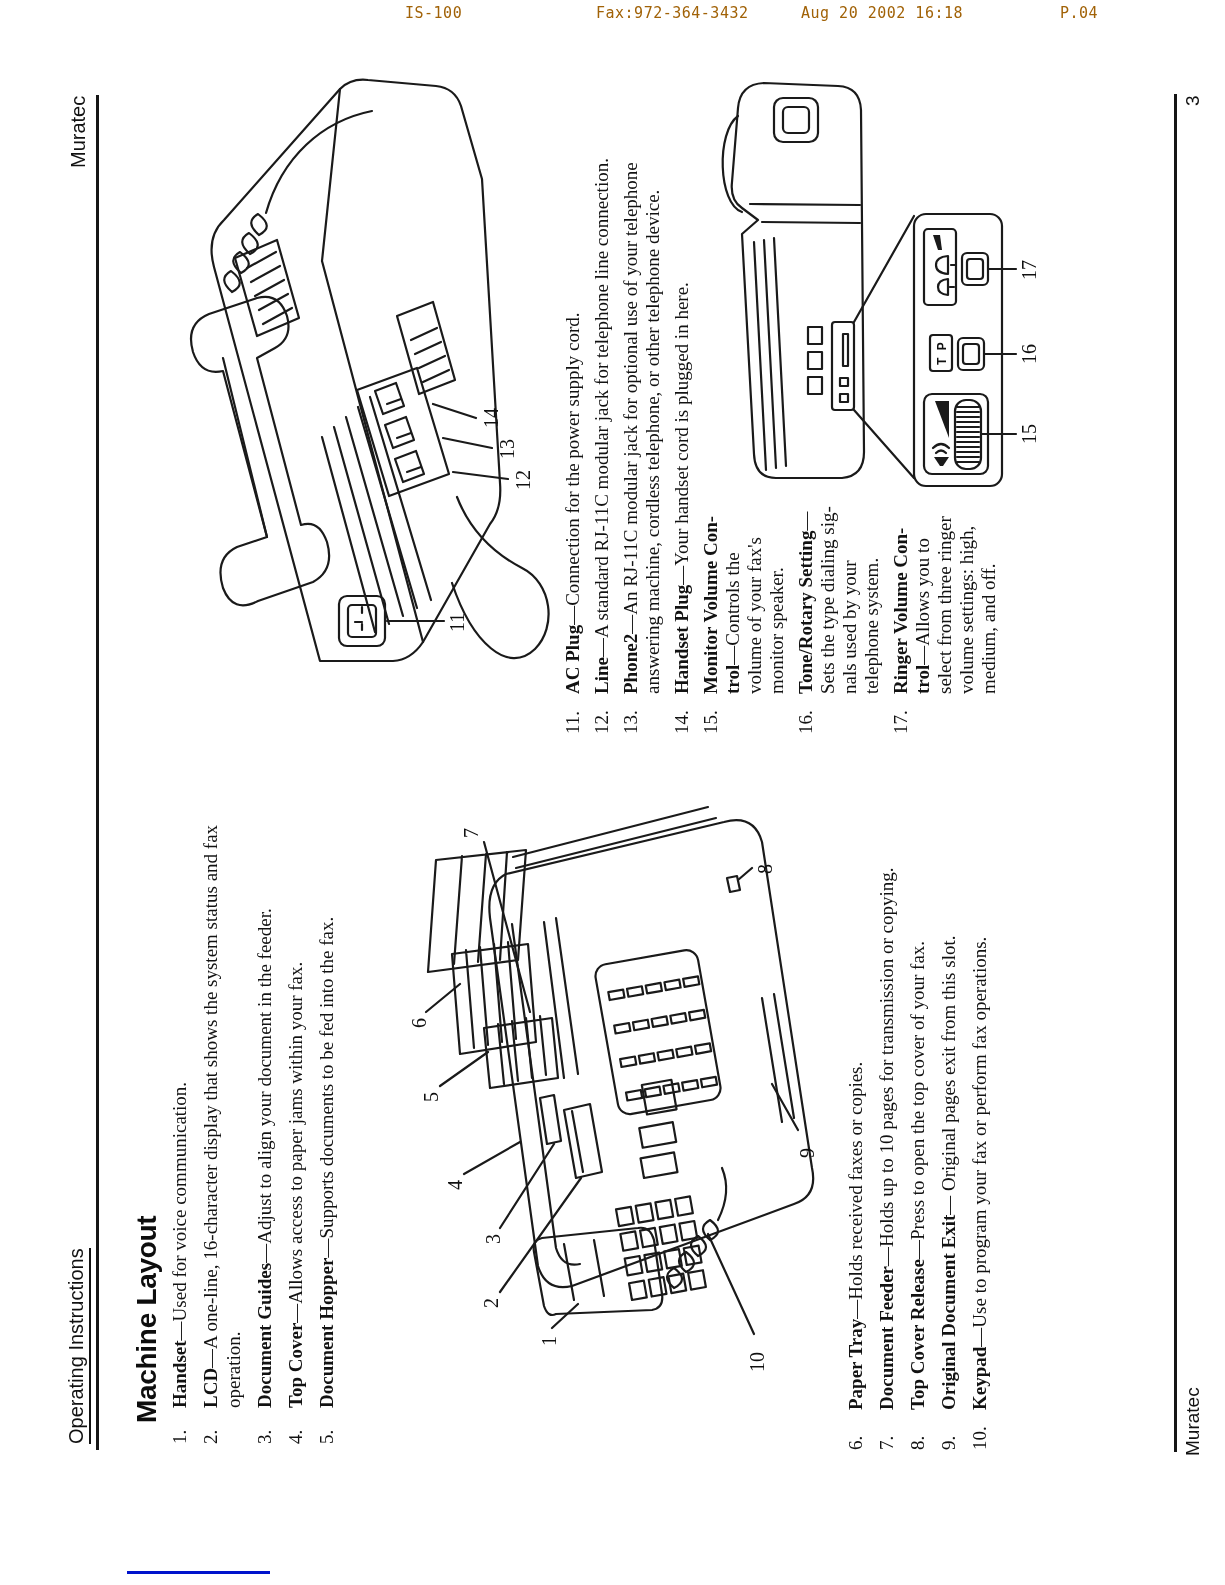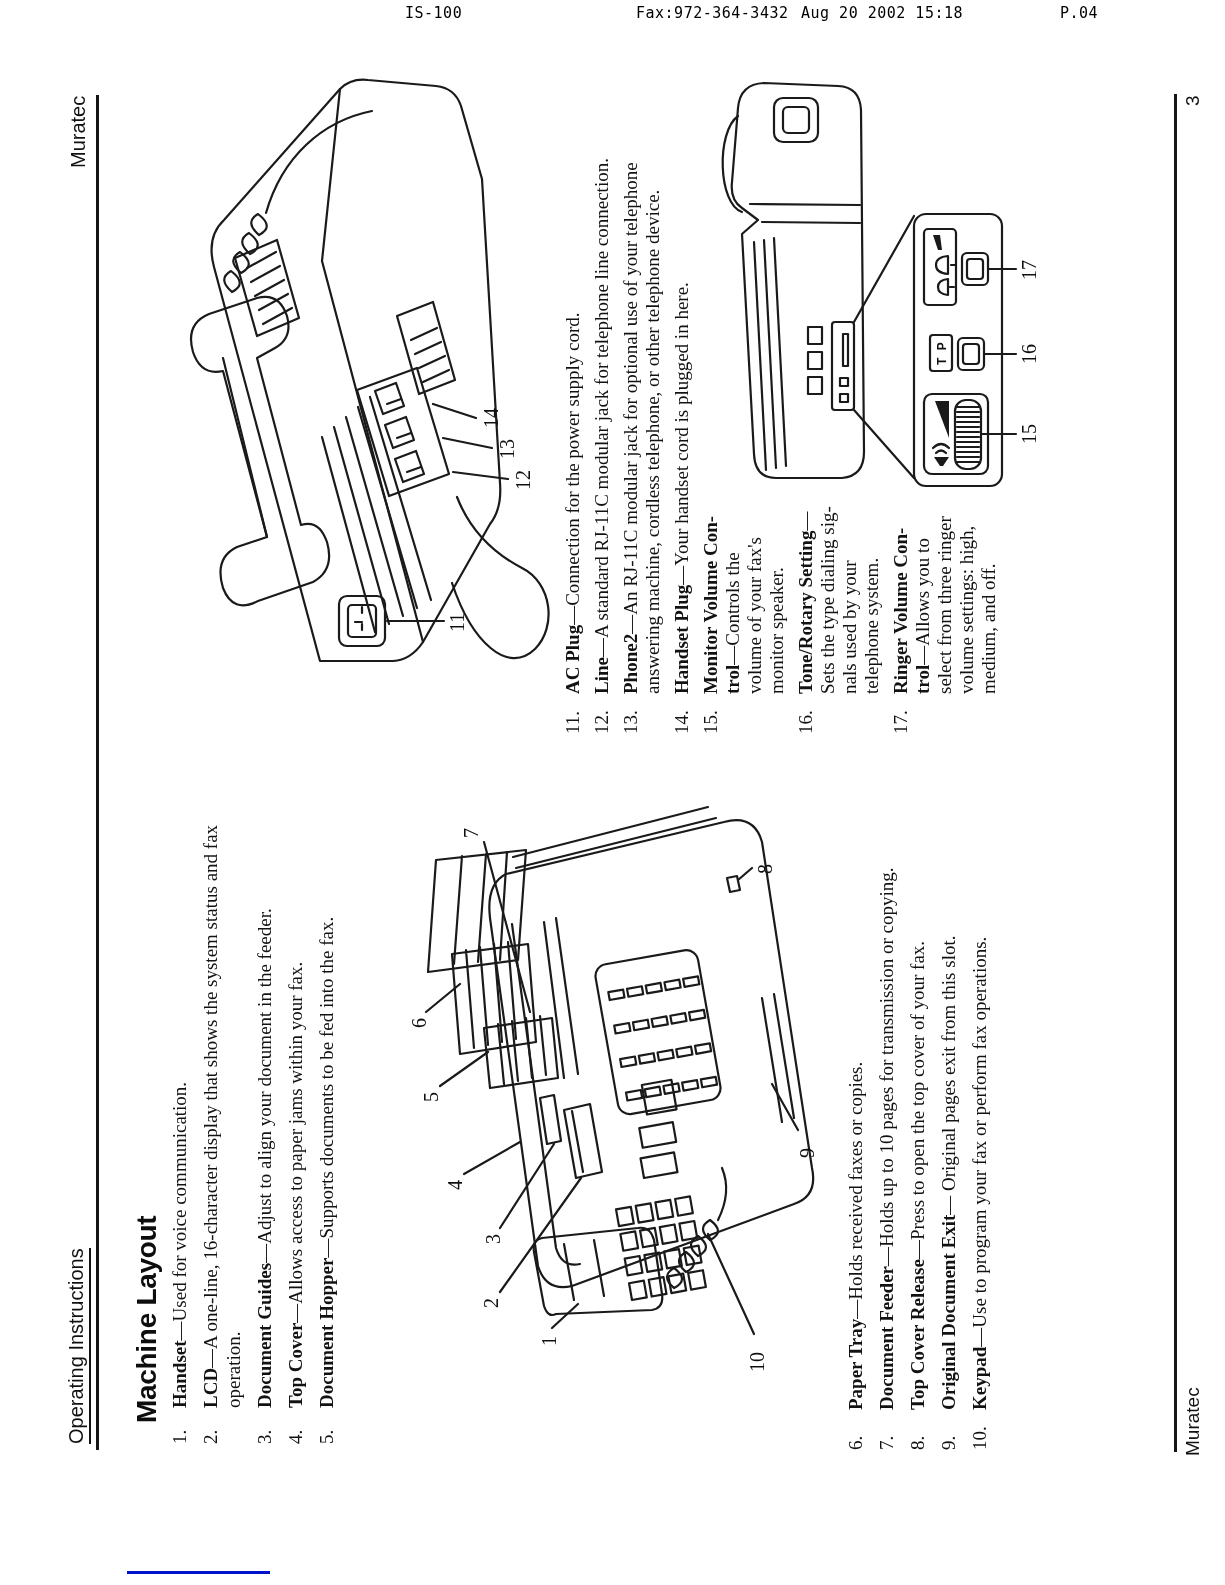--- a/index.html
+++ b/index.html
@@ -1,20 +1,20 @@
 <!DOCTYPE html>
 <html><head>
 <meta charset="utf-8">
 <style>
   html,body{margin:0;padding:0;background:#ffffff;}
   .screen{position:relative;width:1225px;height:1585px;background:#fff;overflow:hidden;
           font-family:"Liberation Serif",serif;color:#141414;}
   
-  .fh{position:absolute;top:3px;font:15px/20px "DejaVu Sans Mono",monospace;color:#000000;letter-spacing:.5px;white-space:pre;}
-  .fh-model{left:405px;} .fh-fax{left:596px;margin-left:40px;} .fh-date{left:801px;} .fh-page{left:1060px;}
+  .fh{position:absolute;top:3px;font:15px/20px "DejaVu Sans Mono",monospace;color:#a16207;letter-spacing:.5px;white-space:pre;}
+  .fh-model{left:405px;} .fh-fax{left:596px;} .fh-date{left:801px;} .fh-page{left:1060px;}
   
   .blue-line{position:absolute;left:127px;top:1571px;width:143px;height:3px;background:#0013cc;}
   
   .page{position:absolute;left:60px;top:1580px;width:1530px;height:1150px;
         transform:rotate(-90deg);transform-origin:0 0;}
   .hdr-left{position:absolute;left:136px;top:4px;font:20px/24px "Liberation Sans",sans-serif;
             color:#111;border-bottom:2px solid #111;padding-bottom:1px;}
   .hdr-brand{position:absolute;left:1412px;top:6px;font:20px/24px "Liberation Sans",sans-serif;color:#111;}
   .rule{position:absolute;background:#151515;}
   .rule-top{left:130px;top:36px;width:1355px;height:3px;}
@@ -44,21 +44,21 @@
   .cnum text{font:20px "Liberation Serif",serif;fill:#101010;stroke:none;}
   .tp{font:700 12px "Liberation Sans",sans-serif;fill:#101010;letter-spacing:2px;stroke:none;}
 </style>
 </head>
 <body>
 
 <div class="screen">
 
   <div class="fh fh-model">IS-100</div>
   <div class="fh fh-fax">Fax:972-364-3432</div>
-  <div class="fh fh-date">Aug 20 2002 15:18</div>
+  <div class="fh fh-date">Aug 20 2002 16:18</div>
   <div class="fh fh-page">P.04</div>
 
   <div class="blue-line"></div>
 
   <div class="page">
 
     <div class="hdr-left">Operating Instructions</div>
     <div class="hdr-brand">Muratec</div>
     <div class="rule rule-top"></div>
 

